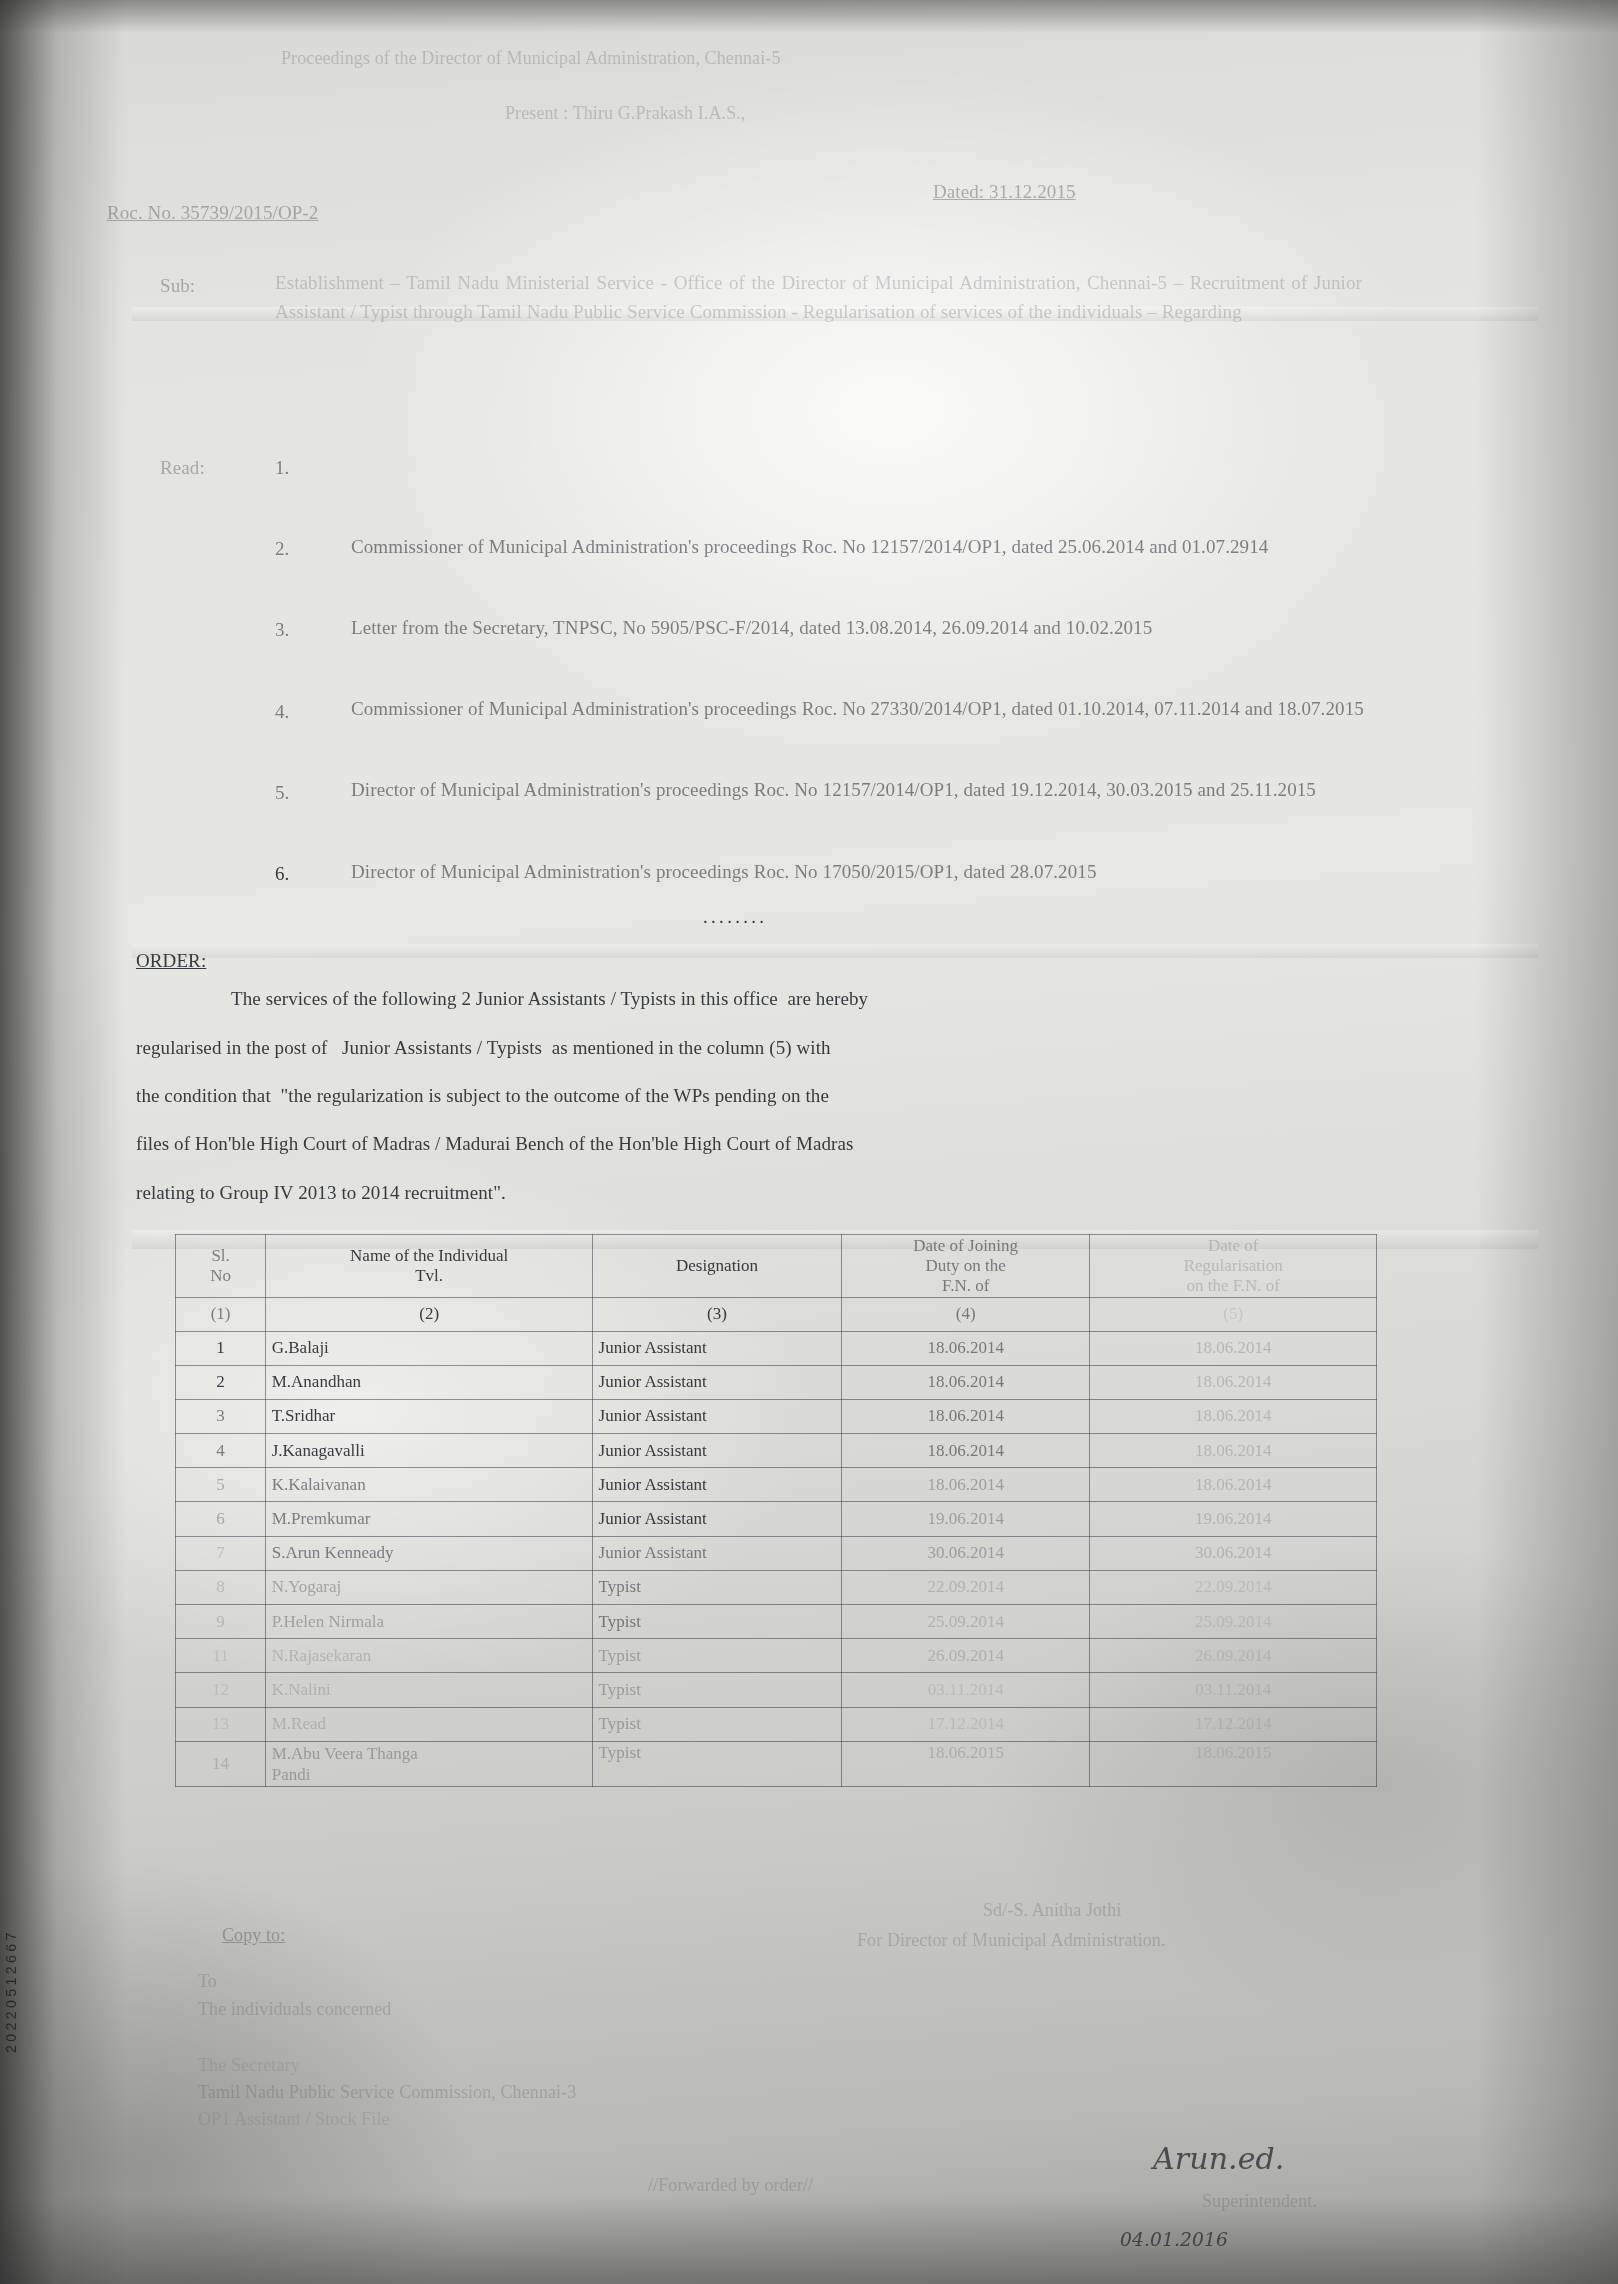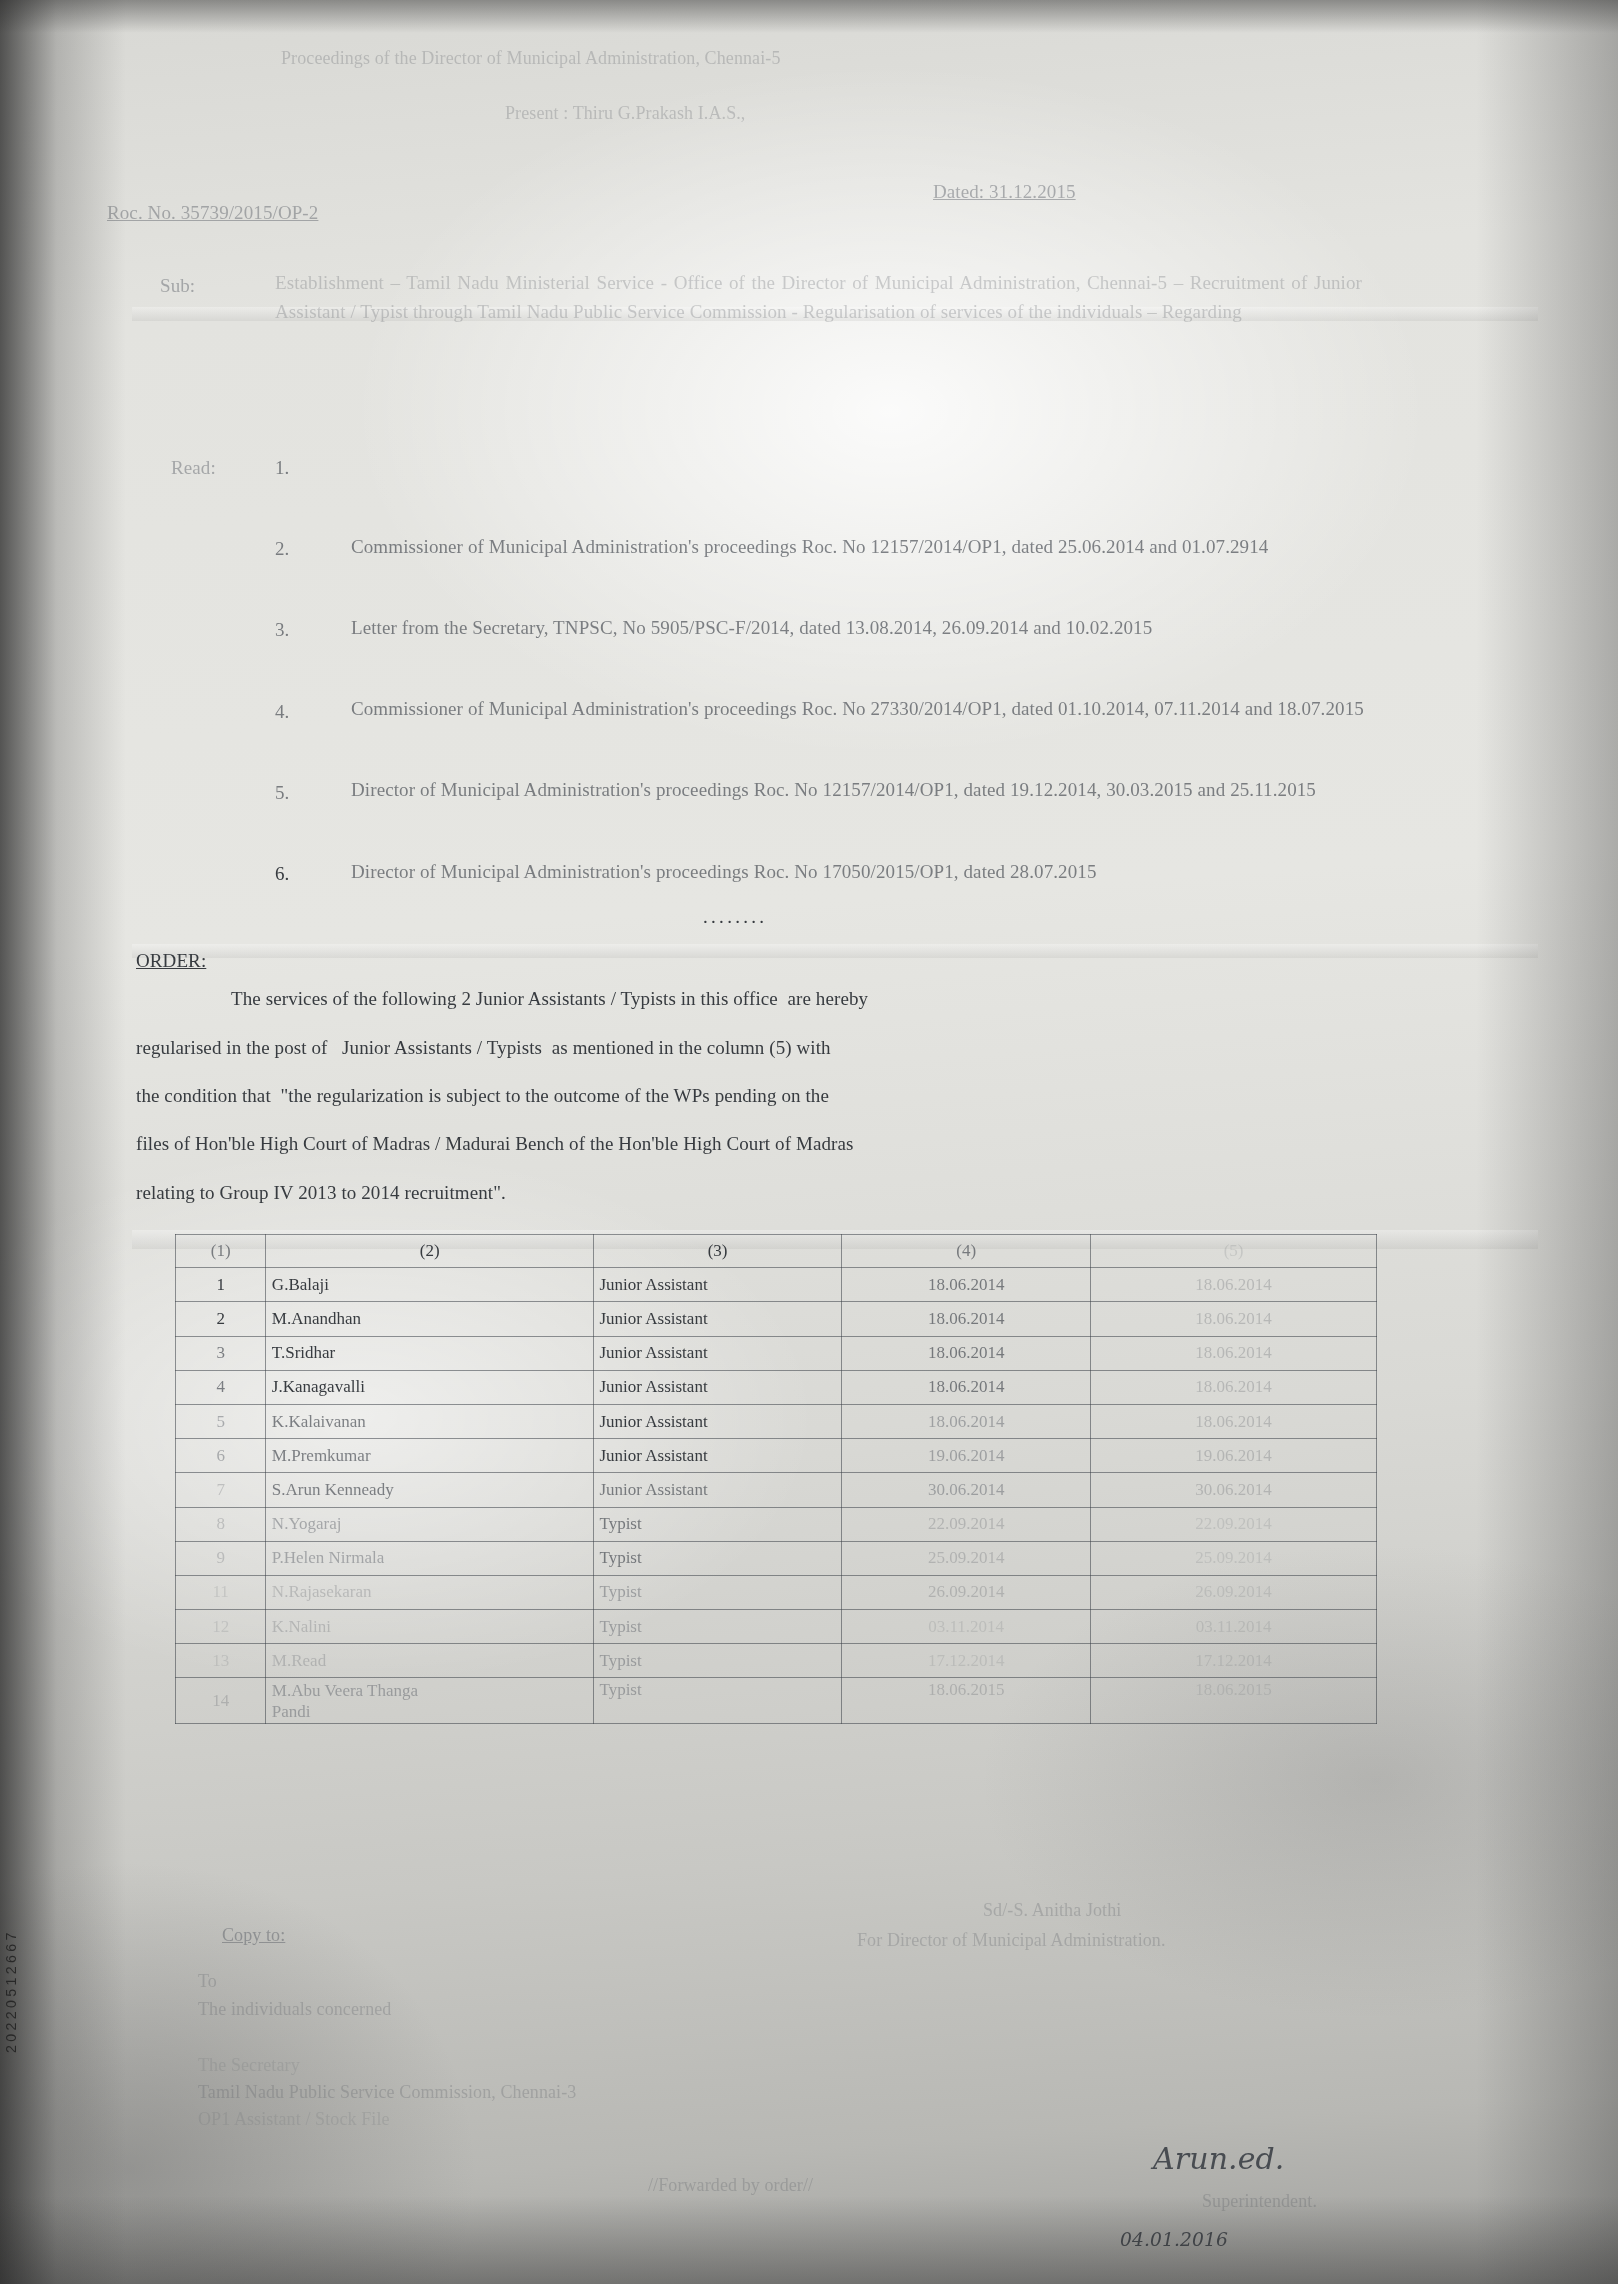--- a/index.html
+++ b/index.html
@@ -142,21 +142,21 @@
 
     <div class="t hdr f4" style="left:281px; top:48px;">Proceedings of the Director of Municipal Administration, Chennai-5</div>
     <div class="t hdr f4" style="left:505px; top:103px;">Present : Thiru G.Prakash I.A.S.,</div>
 
     <div class="t sz34 f3 u" style="left:107px; top:202px;">Roc. No. 35739/2015/OP-2</div>
     <div class="t sz34 f3 u" style="left:933px; top:181px;">Dated: 31.12.2015</div>
 
     <div class="t sz34 f3" style="left:160px; top:275px;">Sub:</div>
     <div class="t sz34 f4" style="left:275px; top:269px; width:1087px; white-space:normal; text-align:justify; line-height:1.5;">Establishment – Tamil Nadu Ministerial Service - Office of the Director of Municipal Administration, Chennai-5 – Recruitment of Junior Assistant / Typist through Tamil Nadu Public Service Commission - Regularisation of services of the individuals – Regarding</div>
 
-    <div class="t sz34 f3" style="left:160px; top:457px;margin-left:11px;">Read:</div>
+    <div class="t sz34 f3" style="left:160px; top:457px;">Read:</div>
 
     <div class="t sz34 f2" style="left:275px; top:457px;">1.</div>
 
     <div class="t sz34 f2" style="left:275px; top:538px;">2.</div>
     <div class="t sz34 f2" style="left:351px; top:534px; width:1016px; white-space:normal; text-align:justify; line-height:1.42;">Commissioner of Municipal Administration's proceedings Roc. No 12157/2014/OP1, dated 25.06.2014 and 01.07.2914</div>
 
     <div class="t sz34 f2" style="left:275px; top:619px;">3.</div>
     <div class="t sz34 f2" style="left:351px; top:615px; width:1016px; white-space:normal; text-align:justify; line-height:1.42;">Letter from the Secretary, TNPSC, No 5905/PSC-F/2014, dated 13.08.2014, 26.09.2014 and 10.02.2015</div>
 
     <div class="t sz34 f2" style="left:275px; top:701px;">4.</div>
@@ -173,20 +173,33 @@
     <div class="t sz34 f1 u" style="left:136px; top:950px;">ORDER:</div>
 
     <div class="t sz34 f1" style="left:231px; top:988px;">The services of the following 2 Junior Assistants / Typists in this office  are hereby</div>
     <div class="t sz34 f1" style="left:136px; top:1037px;">regularised in the post of   Junior Assistants / Typists  as mentioned in the column (5) with</div>
     <div class="t sz34 f1" style="left:136px; top:1085px;">the condition that  "the regularization is subject to the outcome of the WPs pending on the</div>
     <div class="t sz34 f1" style="left:136px; top:1133px;">files of Hon'ble High Court of Madras / Madurai Bench of the Hon'ble High Court of Madras</div>
     <div class="t sz34 f1" style="left:136px; top:1182px;">relating to Group IV 2013 to 2014 recruitment".</div>
 
     <table class="tbl">
       <thead>
+        <tr>
+          <td class="c-sl f2" style="white-space:pre-line;">Sl.
+No</td>
+          <td class="c-name f1" style="white-space:pre-line;">Name of the Individual
+Tvl.</td>
+          <td class="c-desg f1" style="white-space:pre-line;">Designation</td>
+          <td class="c-doj f2" style="white-space:pre-line;">Date of Joining
+Duty on the
+F.N. of</td>
+          <td class="c-dor f4" style="white-space:pre-line;">Date of
+Regularisation
+on the F.N. of</td>
+        </tr>
         <tr>
           <td class="c-sl f2">(1)</td>
           <td class="c-name f1" style="text-align:center;">(2)</td>
           <td class="c-desg f1" style="text-align:center;">(3)</td>
           <td class="c-doj f2">(4)</td>
           <td class="c-dor f5">(5)</td>
         </tr>
       </thead>
       <tbody>
         <tr>

